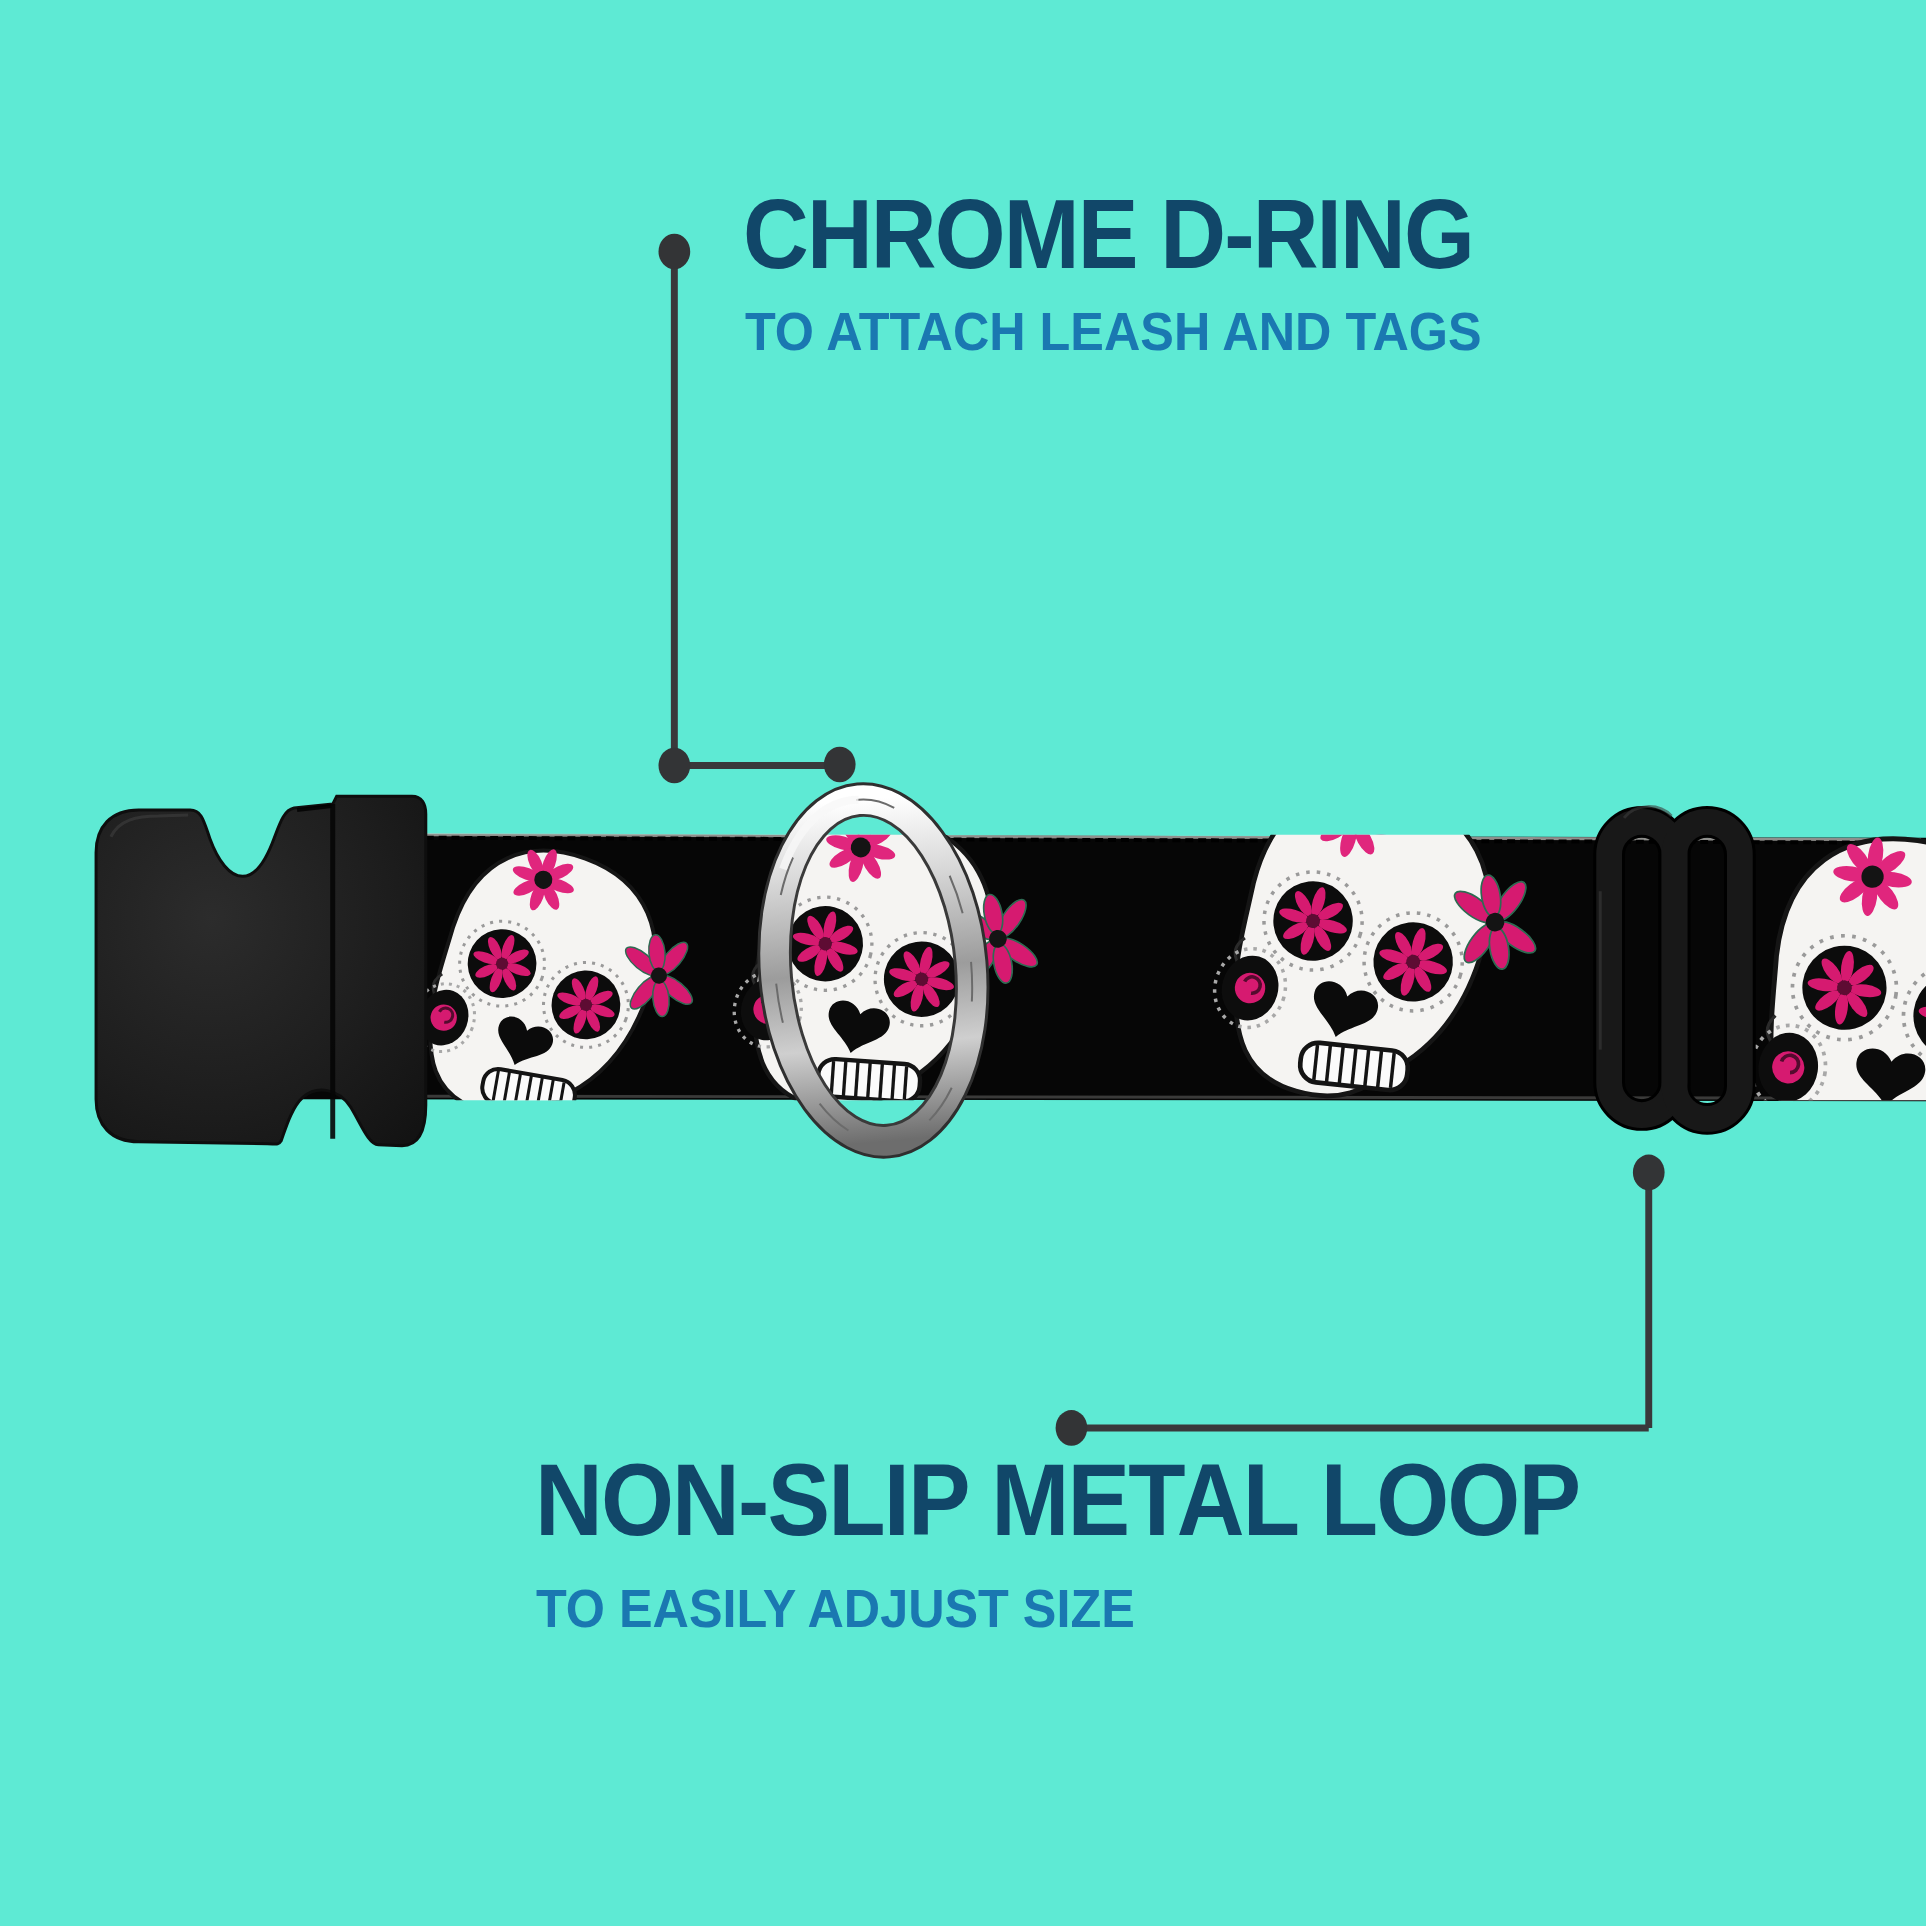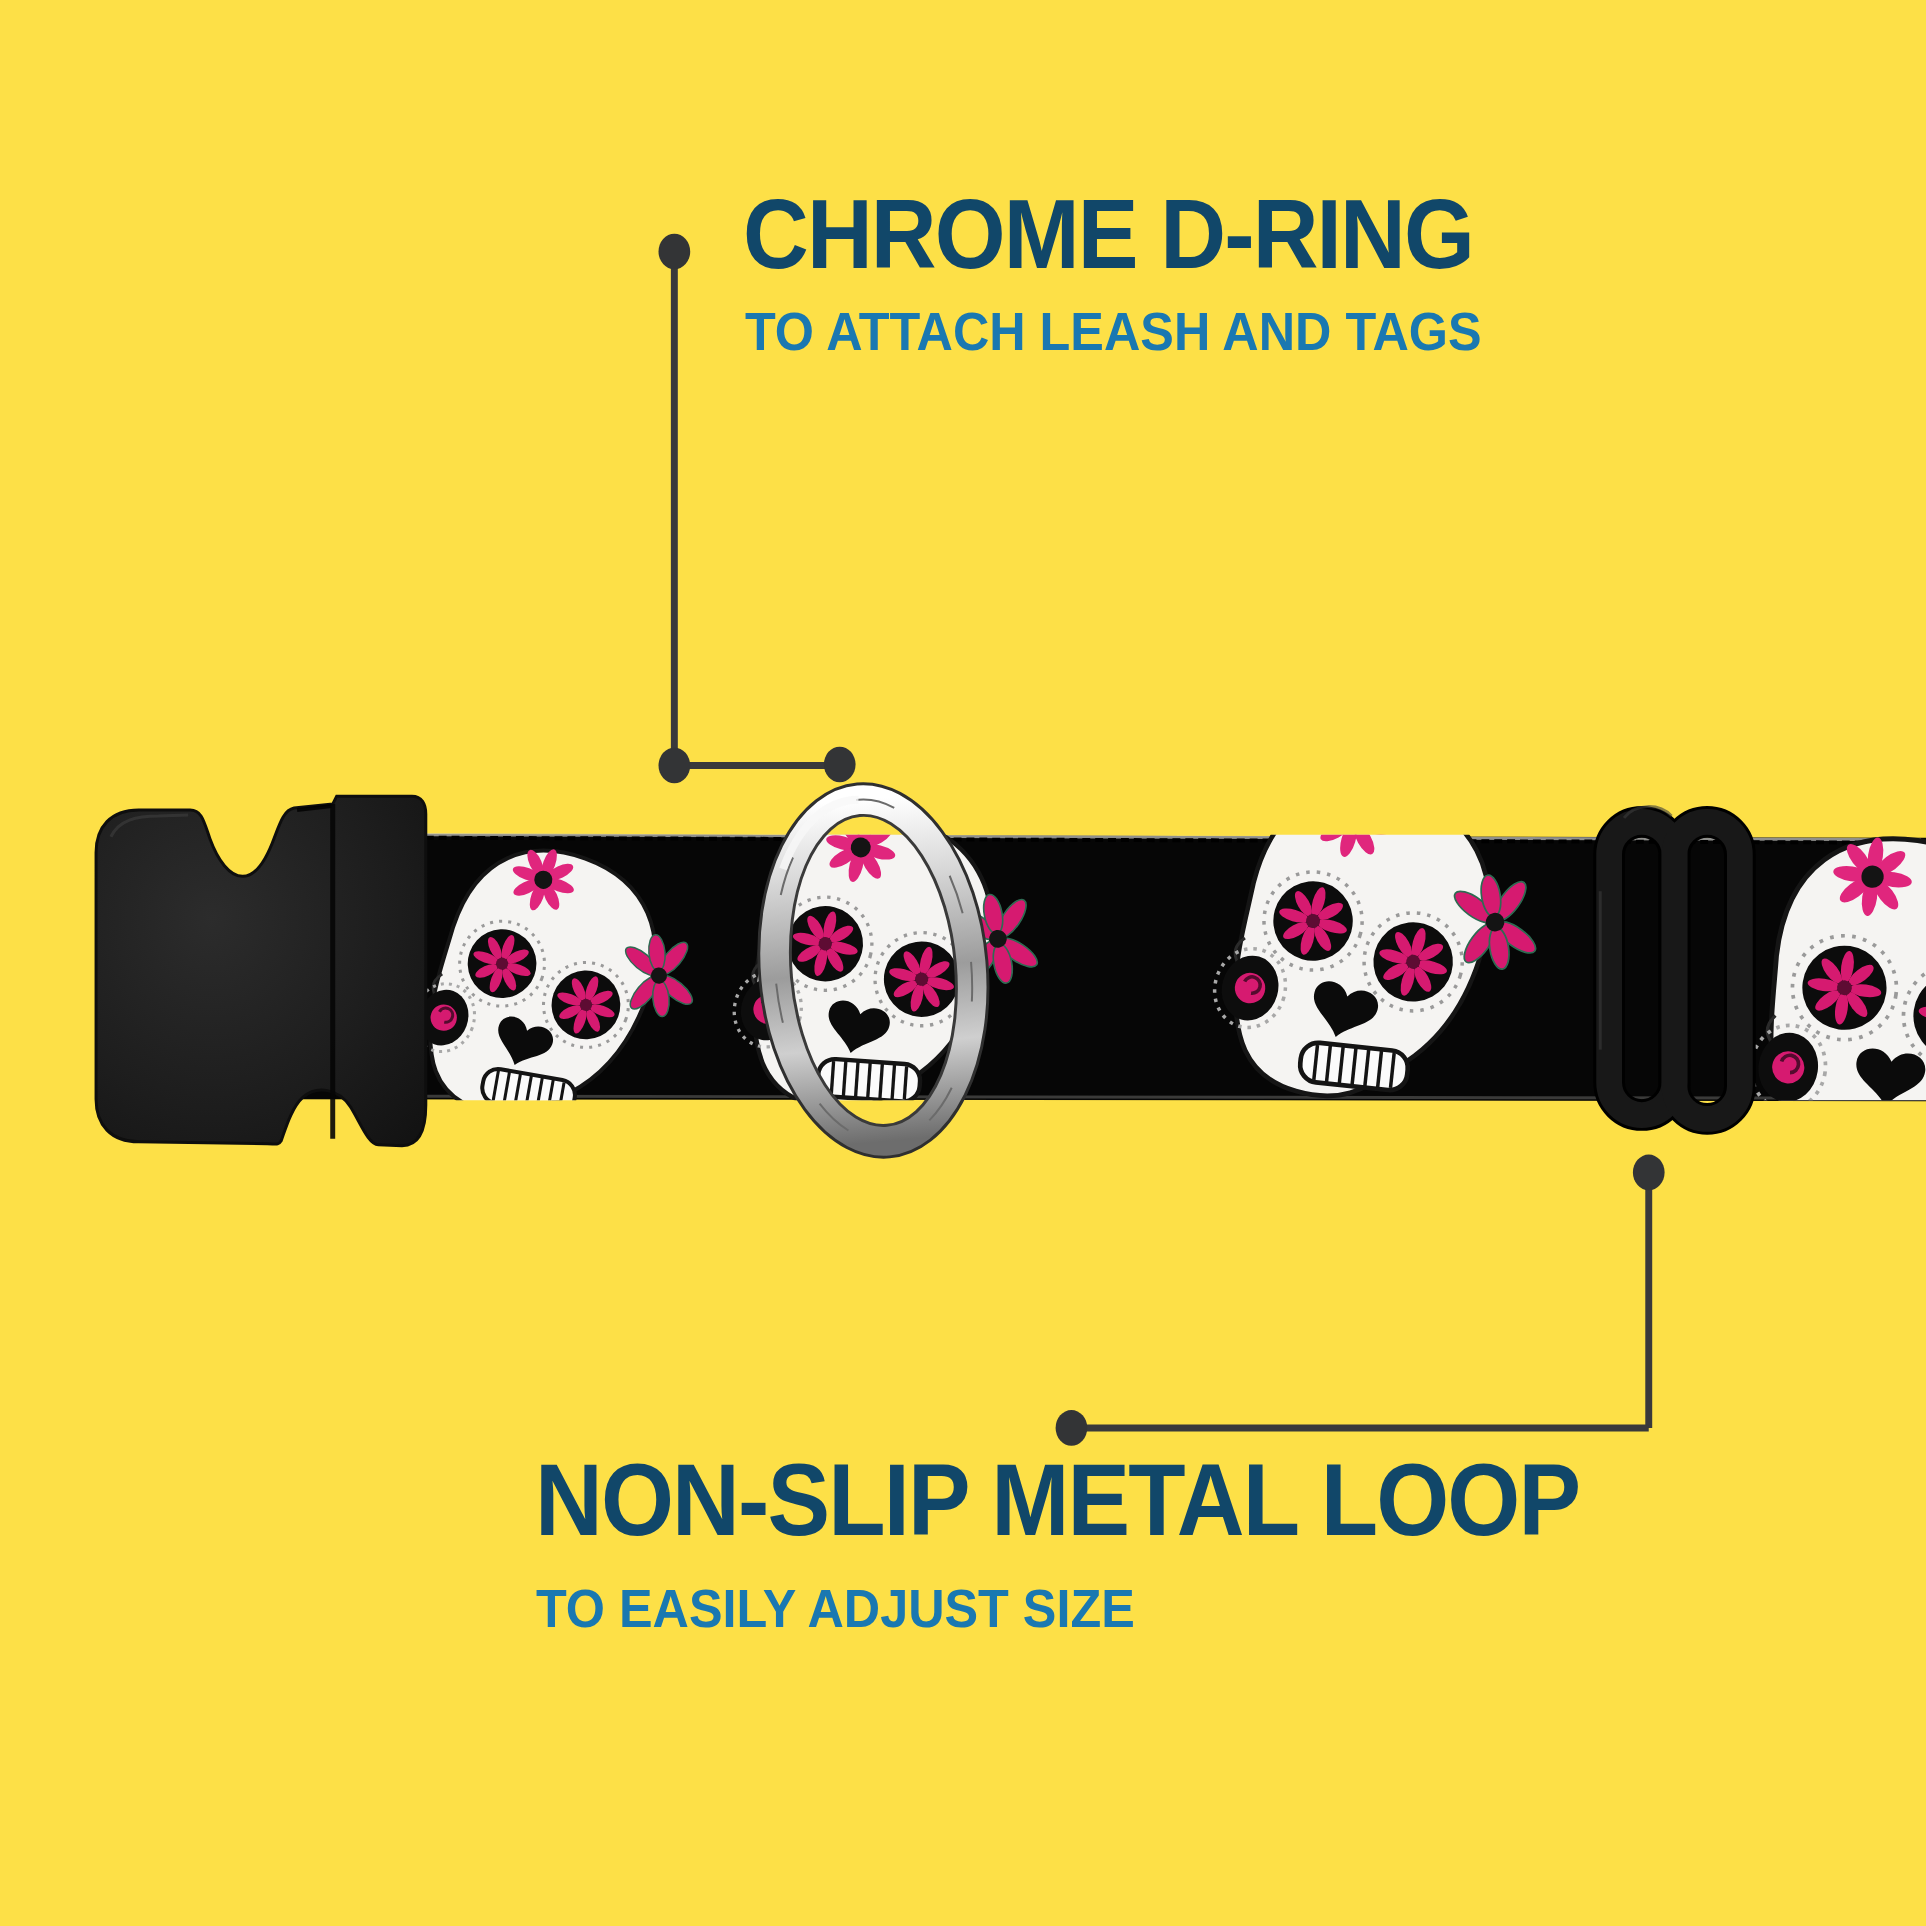--- a/index.html
+++ b/index.html
@@ -1,19 +1,19 @@
 <!DOCTYPE html>
 <html><head>
 <meta charset="utf-8">
 <style>
   html,body{margin:0;padding:0;background:#ffffff;}
   #canvas{
     position:relative;
     width:1927px;height:1927px;
-    background:#fde047;
+    background:#5eead4;
     overflow:hidden;
     font-family:"Liberation Sans", sans-serif;
   }
   #art{position:absolute;left:0;top:0;}
   .label-block{position:absolute;white-space:nowrap;transform-origin:left top;}
   .h1{
     font-weight:bold;
     font-size:99px;
     line-height:1.0;
     letter-spacing:-2px;

